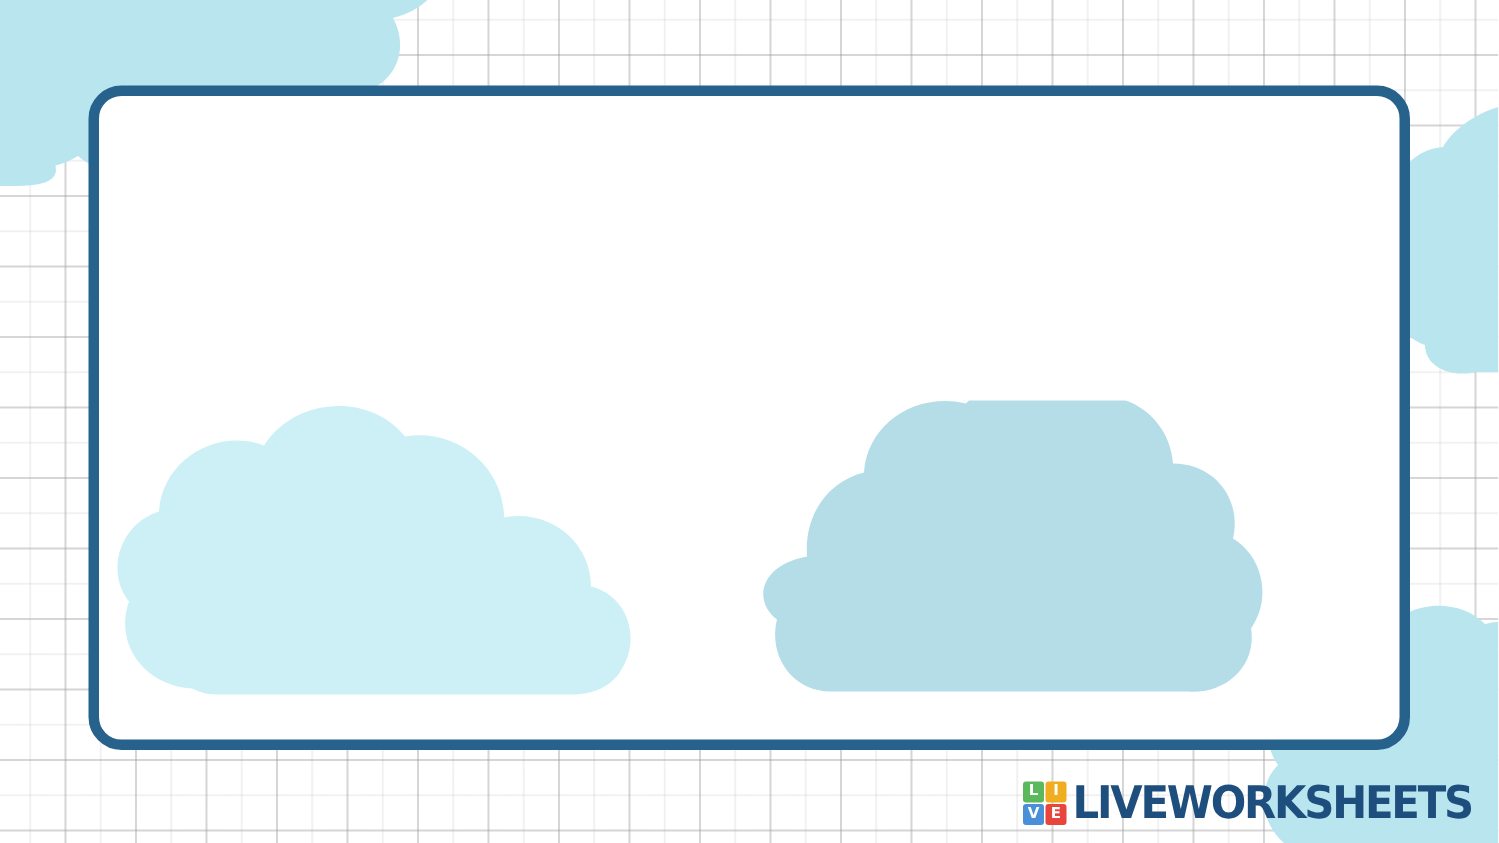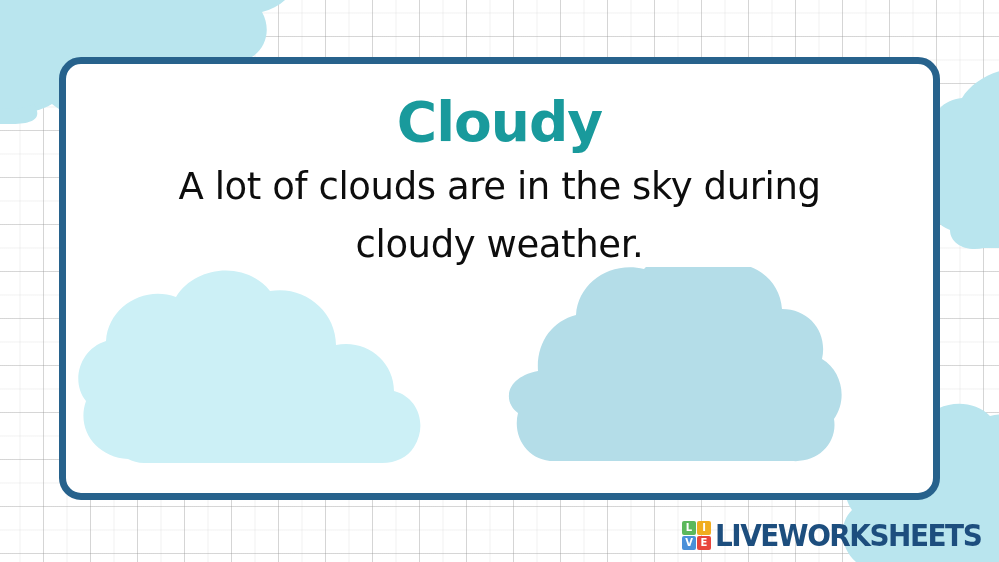--- a/index.html
+++ b/index.html
@@ -234,25 +234,20 @@
             C 238 18, 270 44, 270 78
             C 300 72, 328 94, 328 124
             C 352 130, 362 158, 348 180
             C 342 190, 330 196, 316 196
             L 78 196
             C 72 196, 66 194, 62 192
             Z"></path>
         </svg>
       </div>
 
-      <div class="text-block">
-        <h1 class="title">Cloudy</h1>
-        <p class="body-text">A lot of clouds are in the sky during</p>
-        <p class="body-text">cloudy weather.</p>
-      </div>
 
     </div>
   </div>
 
   <div class="logo">
     <div class="logo-mark">
       <div class="logo-cell c-l">L</div>
       <div class="logo-cell c-i">I</div>
       <div class="logo-cell c-v">V</div>
       <div class="logo-cell c-e">E</div>

